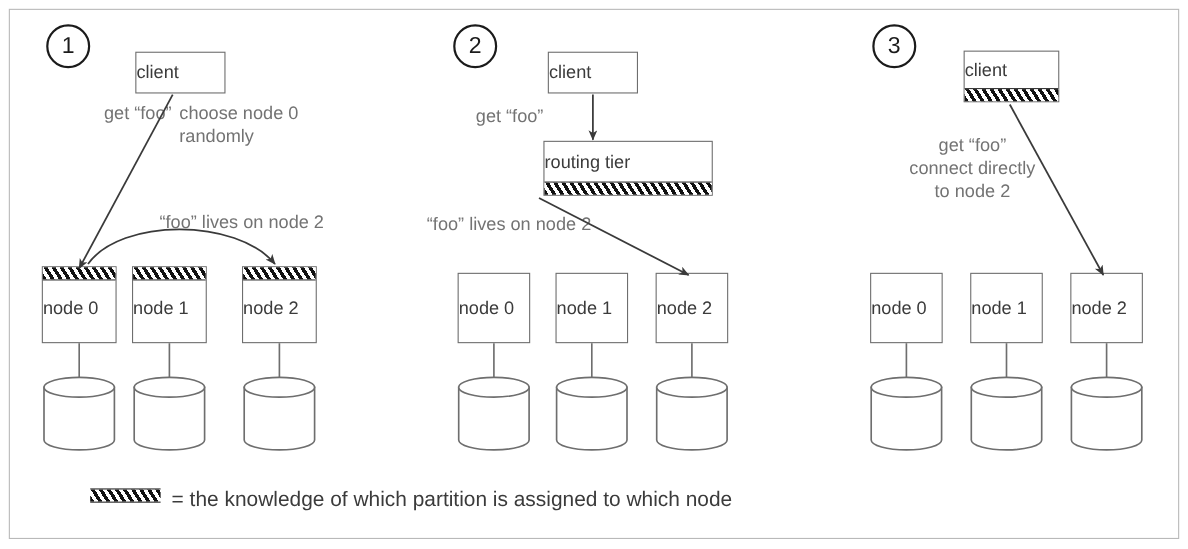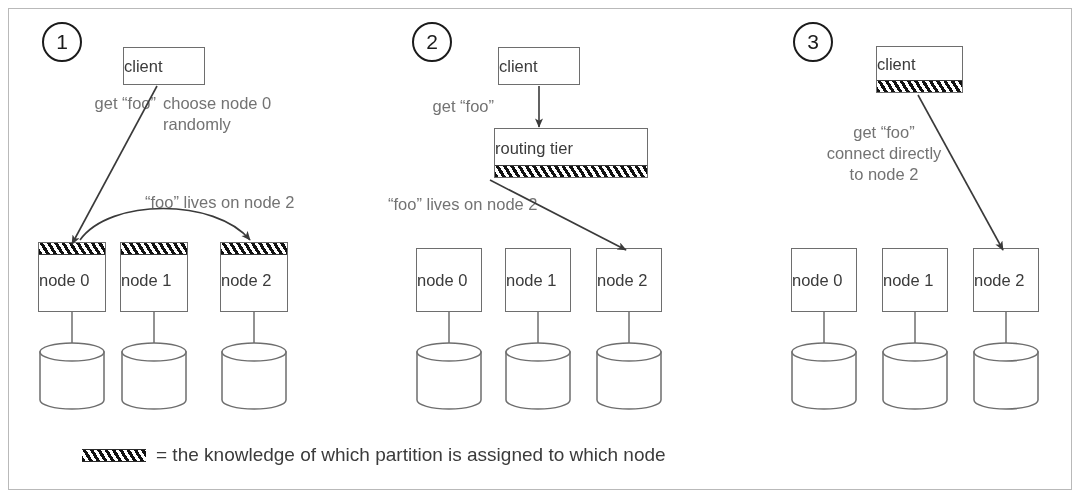--- a/index.html
+++ b/index.html
@@ -92,21 +92,20 @@
   }
   .annot.center { text-align: center; }
   .annot.right  { text-align: right; }
 
   
   #legend-row {
     position: absolute;
     left: 82px;
     top: 444px;
     display: flex;
-    align-items: center;
   }
   #legend-swatch {
     width: 64px;
     height: 13px;
     background-image: repeating-linear-gradient(
       58deg,
       #111111 0px, #111111 3.1px,
       #ffffff 3.1px, #ffffff 6.2px
     );
     border-top: 1.2px solid #2a2a2a;

